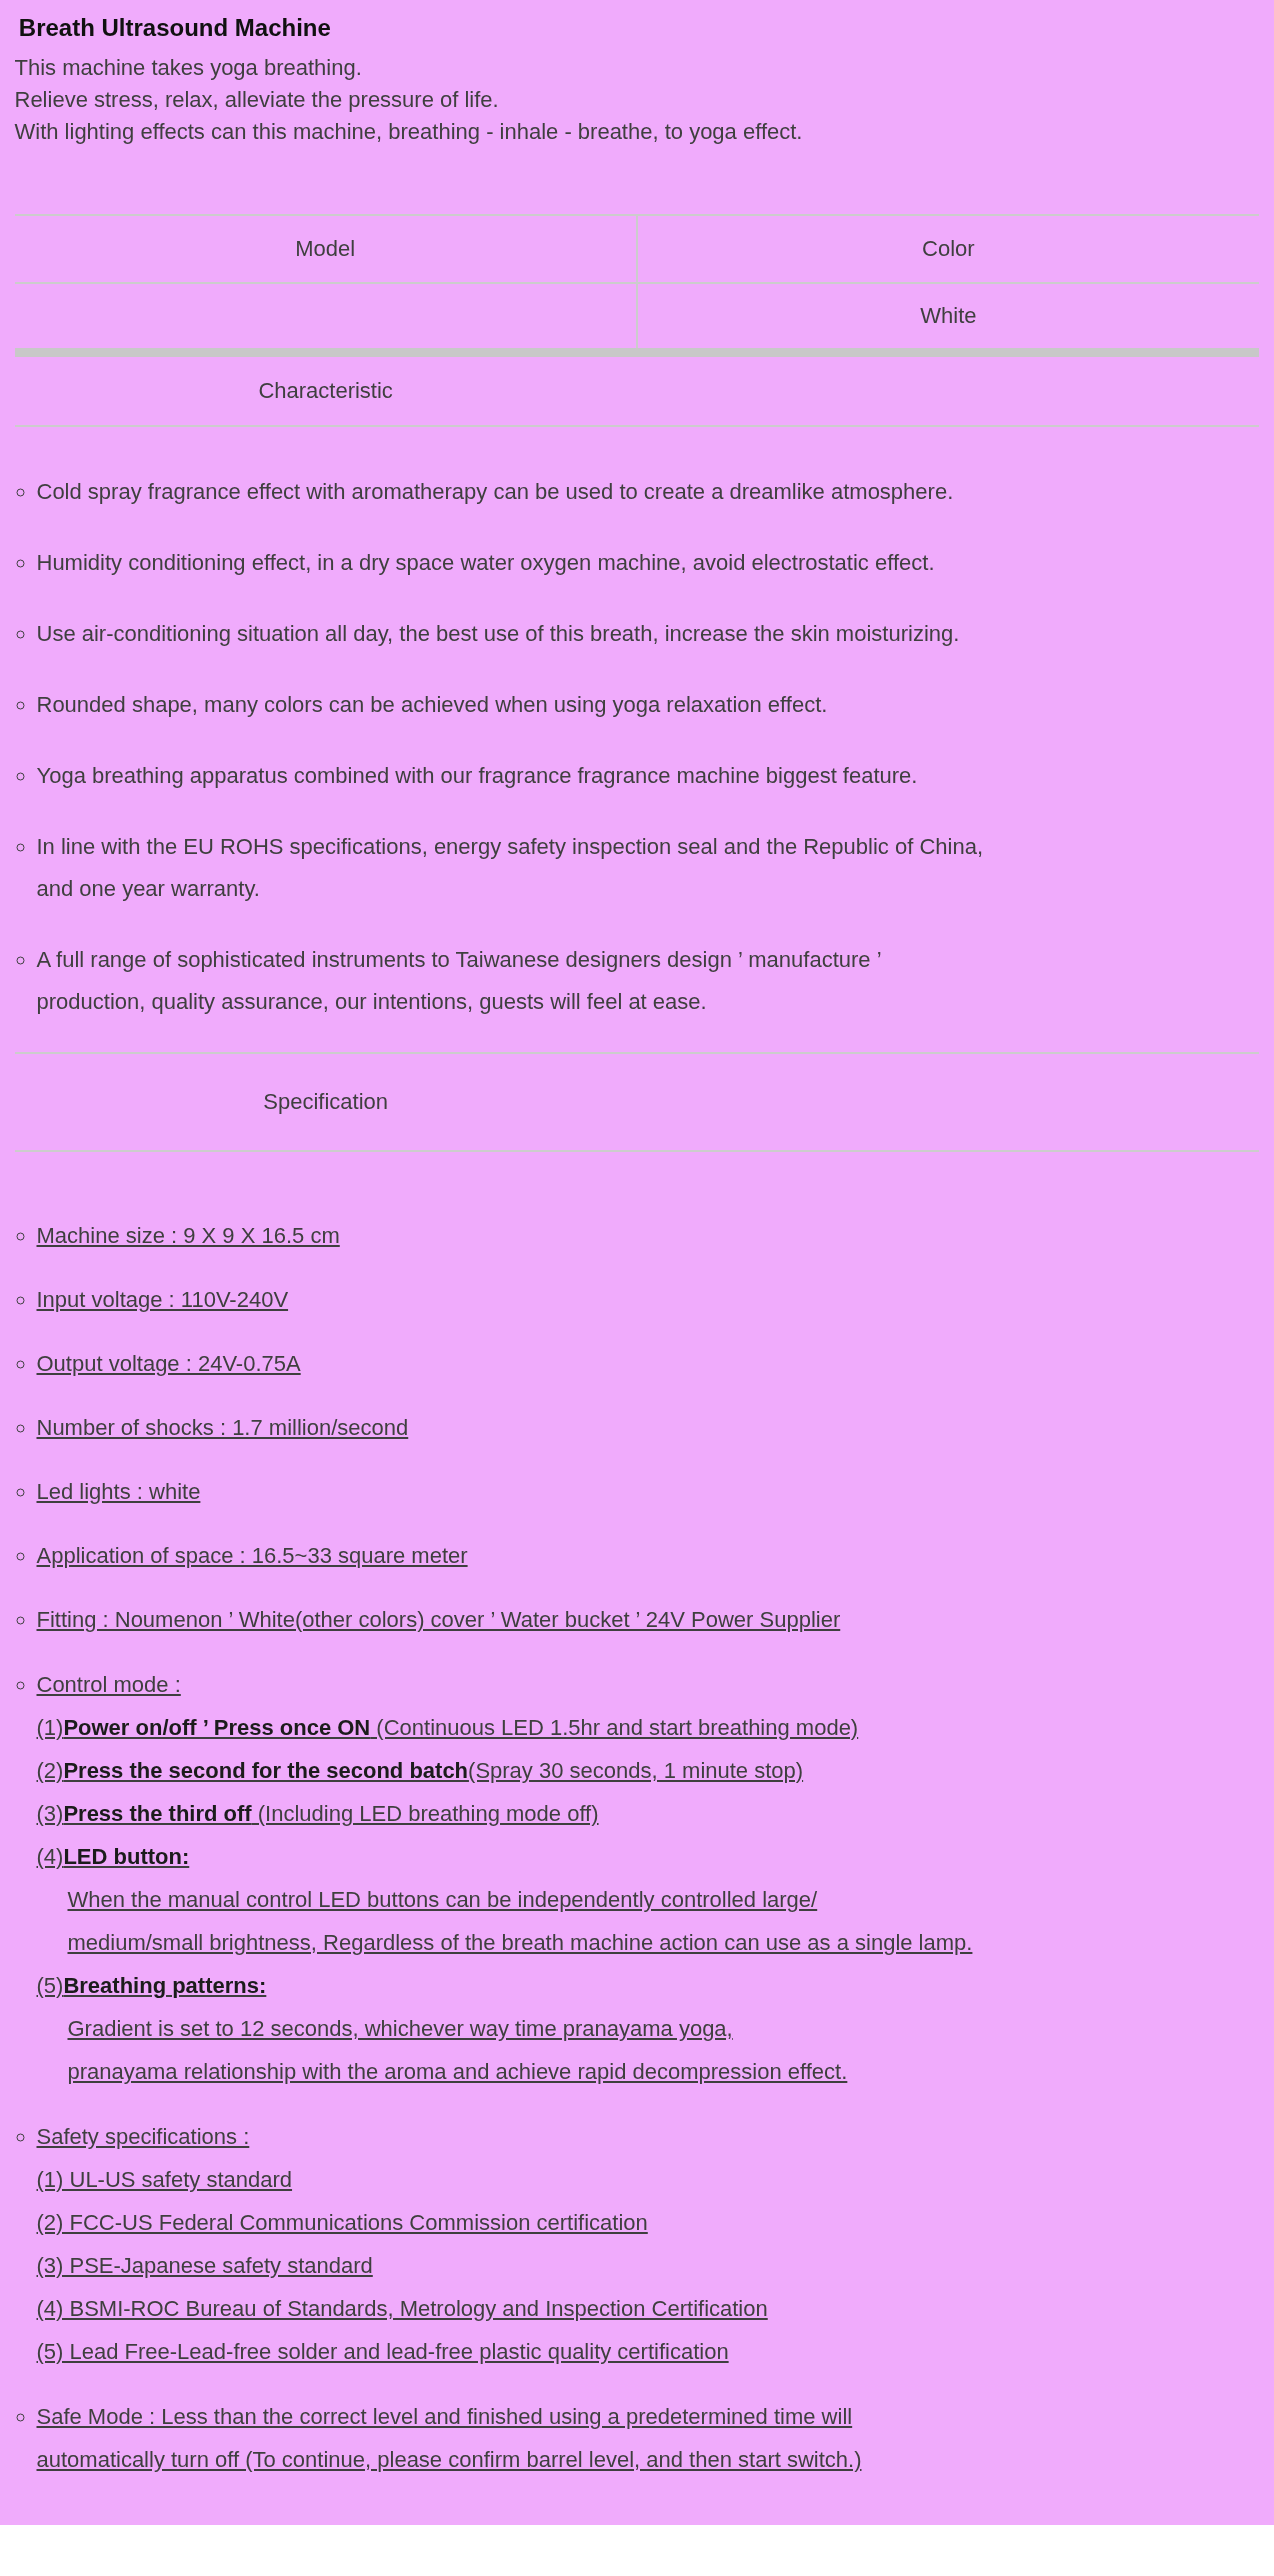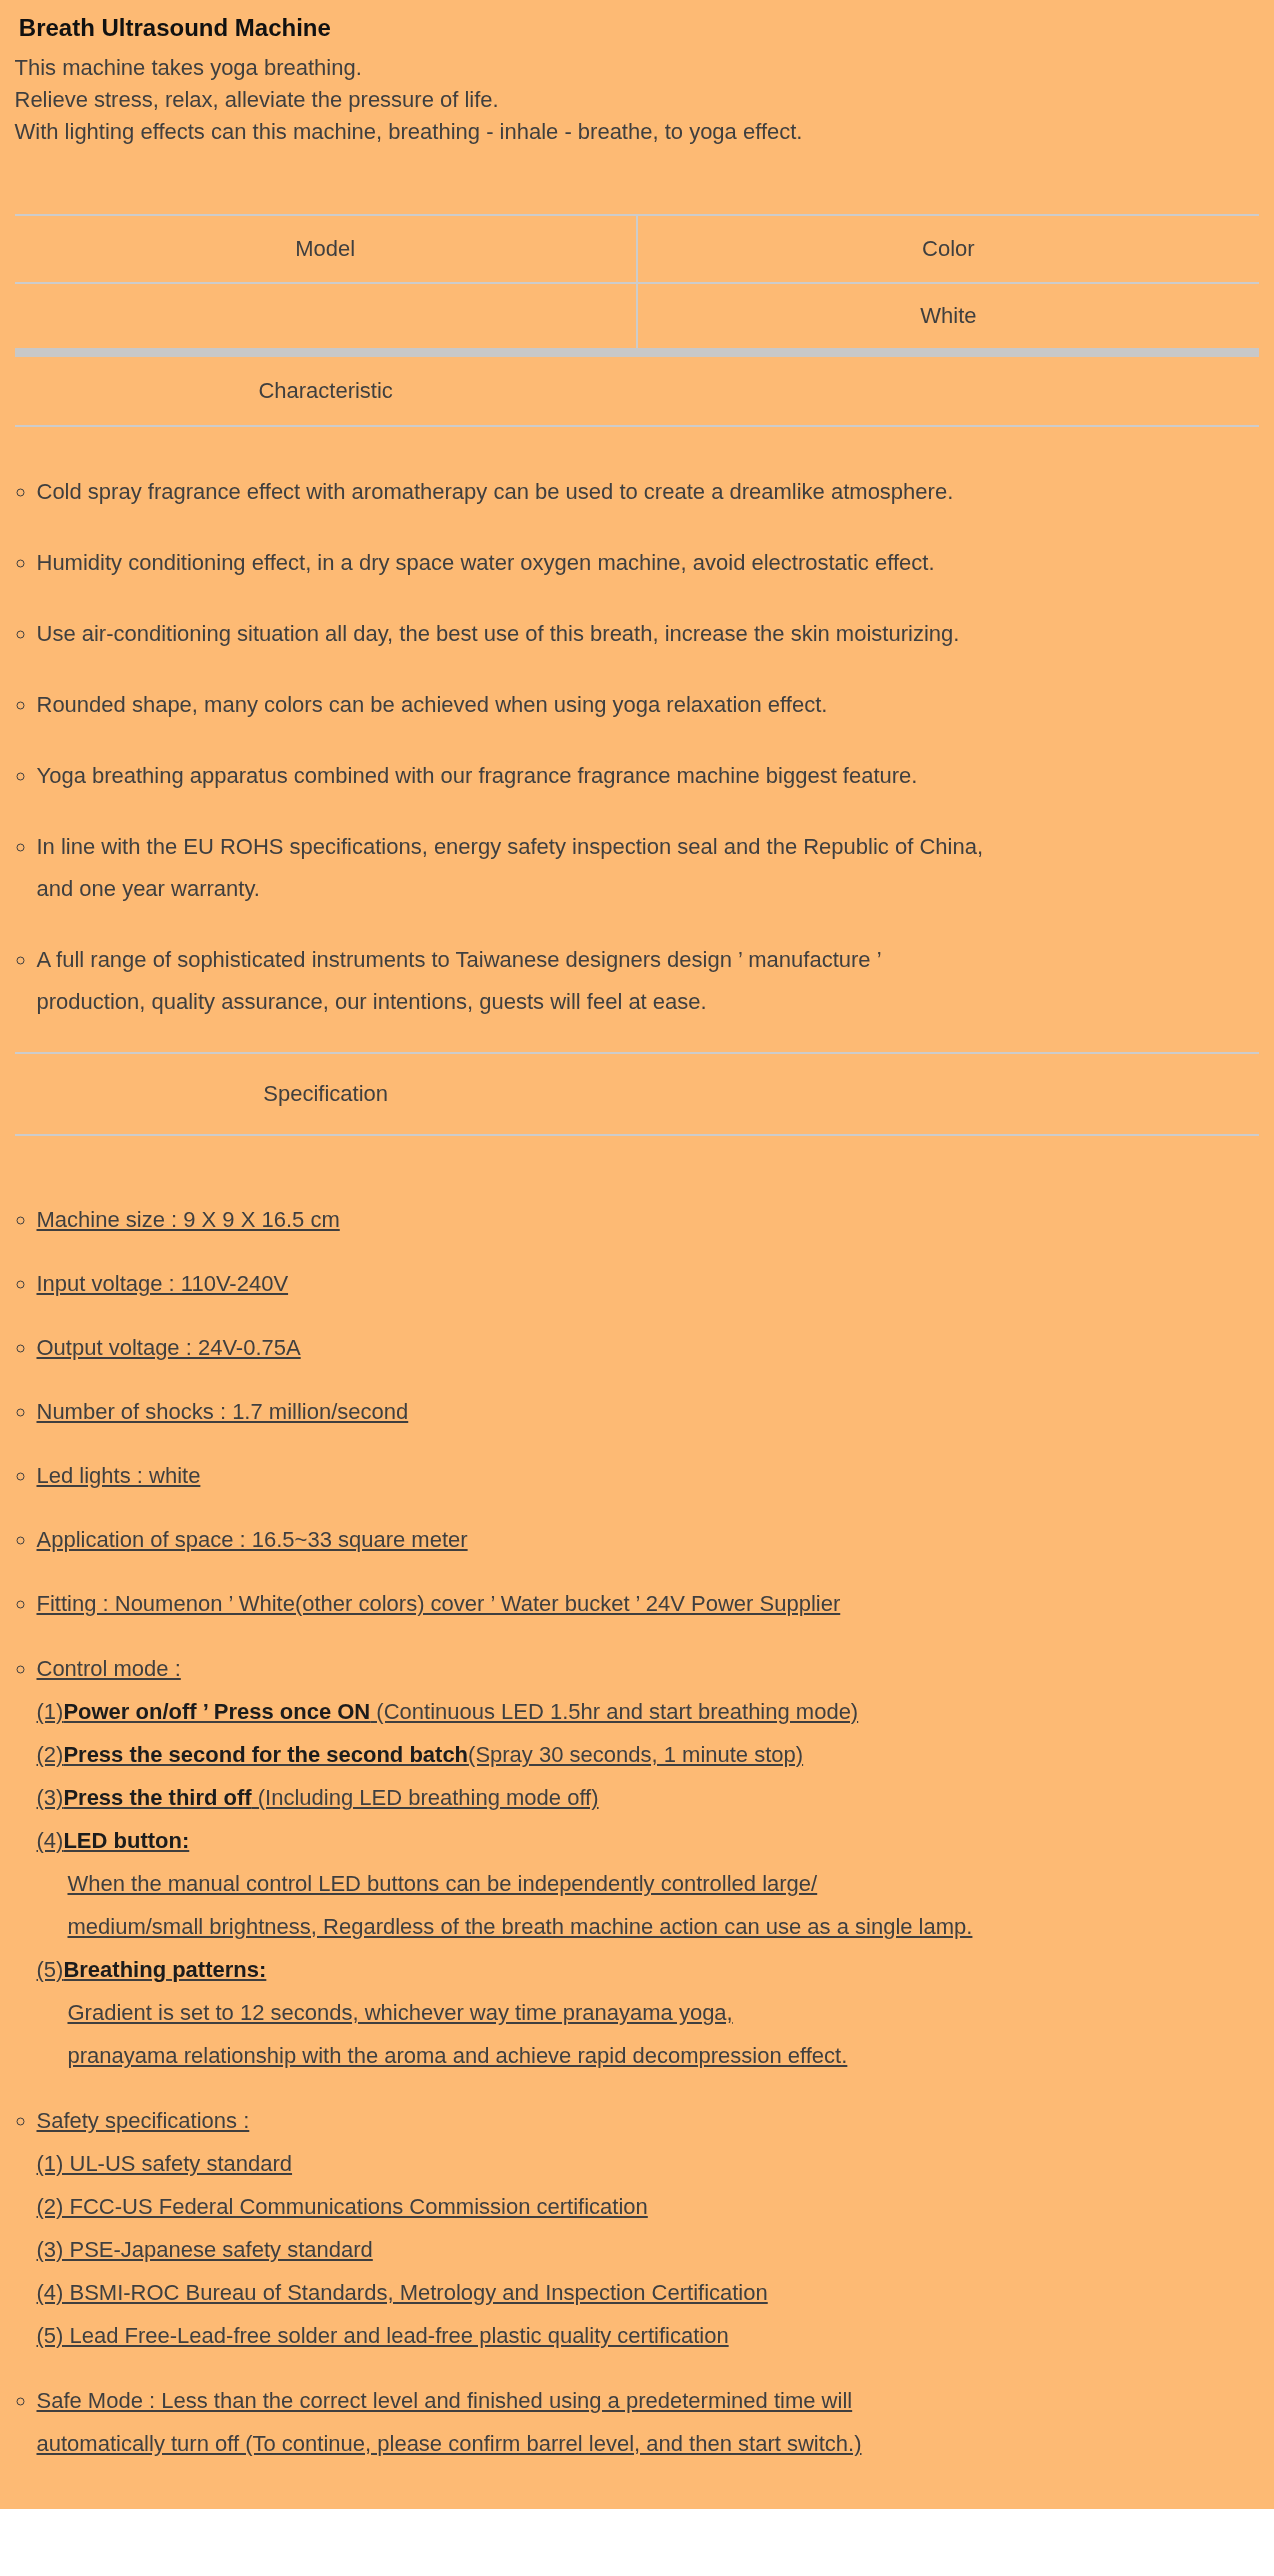--- a/index.html
+++ b/index.html
@@ -4,21 +4,21 @@
 <style>
   html, body { margin: 0; padding: 0; background: #ffffff; }
   body { width: 1275px; overflow-x: hidden; min-height: 2576px; }
   .page {
     box-sizing: border-box;
     width: 1275px;
     padding: 10px 16px 22px 14.5px;
     font-family: "Liberation Sans", "DejaVu Sans", sans-serif;
     font-size: 22px;
     color: #3f3f3f;
-    background: #fdba74;
+    background: #f0abfc;
   }
   .title {
     font-size: 24px;
     font-weight: 700;
     color: #111111;
     margin: 4.3px 0 10px 0;
     padding-left: 4.3px;
     line-height: 27.5px;
   }
   .intro { margin: 0; padding: 0; }
@@ -32,21 +32,21 @@
   .trow .tcell:first-child { border-right: 2.2px solid #cccccc; }
   .header-row .tcell { height: 66px; }
   .value-row .tcell { height: 64px; }
 
   
   .sec-head { display: flex; }
   .sec-head .head-cell { flex: 0 0 50%; display: flex; align-items: center; justify-content: center; }
   .char-head { border-bottom: 2.9px solid #cccccc; }
   .char-head .head-cell { height: 68px; }
   .spec-head { margin-top: 19px; border-top: 2.9px solid #cccccc; border-bottom: 2.9px solid #cccccc; }
-  .spec-head .head-cell { height: 80px; }
+  .spec-head .head-cell { height: 96px; }
 
   ul { list-style: circle; margin: 0; padding: 0 0 0 22px; }
   .feature-list { margin-top: 44px; }
   .feature-list > li { line-height: 42px; margin-bottom: 29px; }
   .spec-list { margin-top: 63px; text-decoration: underline; }
   .spec-list > li { line-height: 42px; margin-bottom: 22px; }
   .li-tall { line-height: 43px !important; }
   .mt20 { margin-top: 14.5px; }
   .nw { white-space: nowrap; }
   .ln { display: block; white-space: nowrap; }

